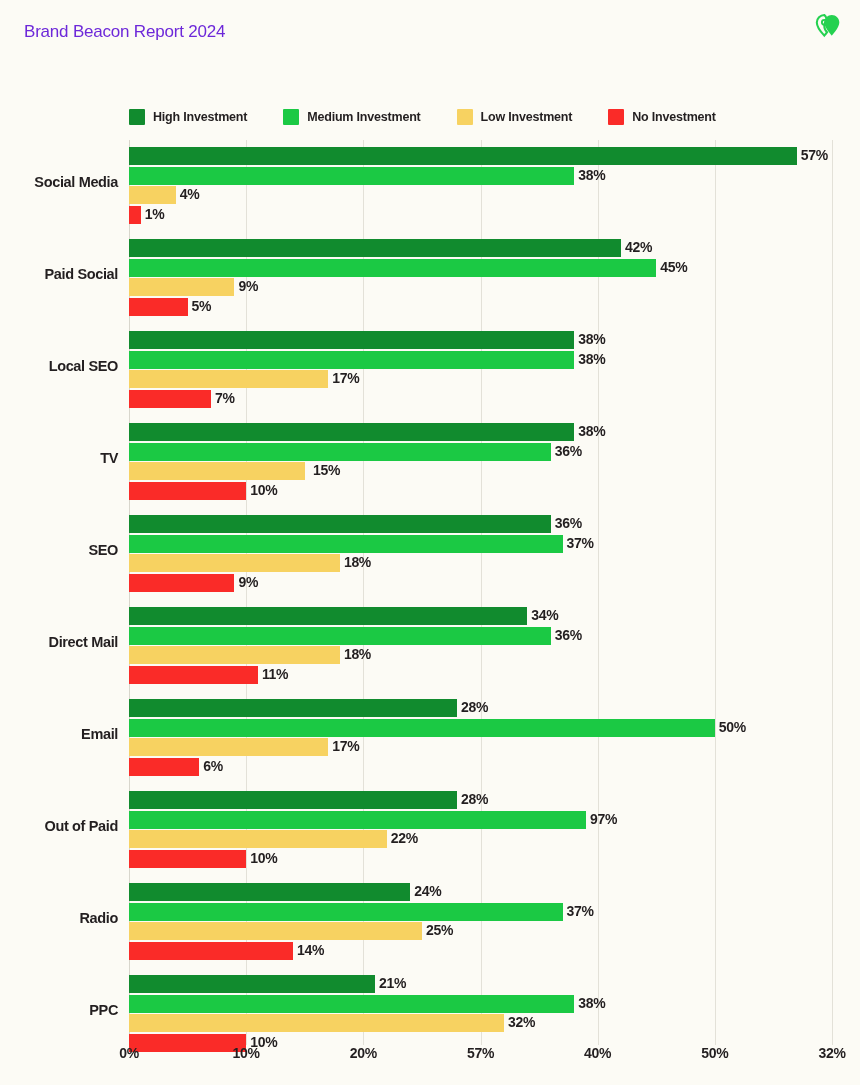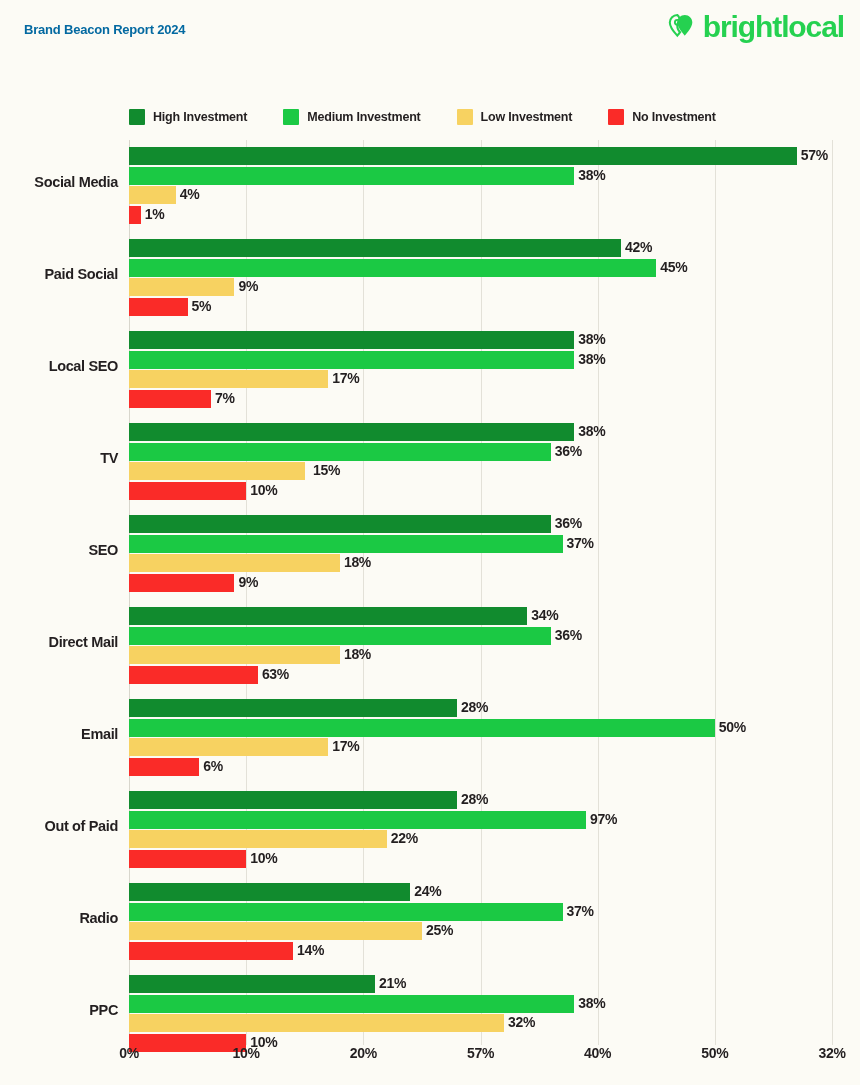--- a/index.html
+++ b/index.html
@@ -9,22 +9,22 @@
     font-family:"Liberation Sans", sans-serif;
     color:#231f20;
     overflow:hidden;
     position:relative;
   }
 
   
   #header { position:absolute; left:0; top:0; width:860px; height:100px; }
   #report-label {
     position:absolute; left:24px; top:22px;
-    font-size:13px; font-weight:bold; letter-spacing:-0.2px;
-    color:#0369a1;
+    font-size:17px; font-weight:normal; letter-spacing:-0.2px;
+    color:#6d28d9;
   }
   #logo { position:absolute; right:16px; top:12px; display:flex; align-items:center; gap:6px; }
   #logo-mark { width:30px; height:30px; display:block; }
   #logo-word {
     font-size:30px; font-weight:bold; color:#25D150;
     letter-spacing:-1.1px; line-height:30px;
   }
   #chart-title {
     position:absolute; left:22px; top:57px;
     font-size:20.5px; font-weight:bold; letter-spacing:-0.5px;
@@ -85,21 +85,20 @@
 <div id="header">
 
   <div id="report-label">Brand Beacon Report 2024</div>
 
   <div id="logo">
     <svg id="logo-mark" viewBox="0 0 32 32">
       <path d="M11 3.2c-4.4 0-8 3.6-8 8 0 5.6 8 14 8 14s1.4-1.5 3-3.7c-1.8-1.6-3-4-3-6.6 0-2.6 1.2-5 3-6.6C12.4 4 11 3.2 11 3.2z" fill="none" stroke="#25D150" stroke-width="2.2"></path>
       <circle cx="11" cy="11" r="2.6" fill="none" stroke="#25D150" stroke-width="2"></circle>
       <path d="M19 3.2c-4.4 0-8 3.6-8 8 0 5.6 8 14 8 14s8-8.4 8-14c0-4.4-3.6-8-8-8z" fill="#25D150"></path>
     </svg>
-    <span id="logo-word">brightlocal</span>
   </div>
 
 </div>
 
 <div id="legend">
     <div class="legend-item">
       <span class="legend-swatch" style="background: rgb(17, 139, 46);"></span>
       <span class="legend-label">High Investment</span>
     </div>
     <div class="legend-item">
@@ -230,21 +229,21 @@
       <div class="bar-row" style="top: 26.5px; width: 743px;">
         <div class="bar" style="width: 421.8px; background: rgb(27, 201, 68);"></div>
         <div class="bar-value" style="left: 425.8px;">36%</div>
       </div>
       <div class="bar-row" style="top: 46px; width: 743px;">
         <div class="bar" style="width: 210.9px; background: rgb(247, 210, 97);"></div>
         <div class="bar-value" style="left: 214.9px;">18%</div>
       </div>
       <div class="bar-row" style="top: 65.5px; width: 743px;">
         <div class="bar" style="width: 128.883px; background: rgb(250, 43, 40);"></div>
-        <div class="bar-value" style="left: 132.883px;">63%</div>
+        <div class="bar-value" style="left: 132.883px;">11%</div>
       </div>
     </div>
     <div class="group" style="top: 552px;">
       <div class="cat-label">Email</div>
       <div class="bar-row" style="top: 7px; width: 743px;">
         <div class="bar" style="width: 328.067px; background: rgb(17, 139, 46);"></div>
         <div class="bar-value" style="left: 332.067px;">28%</div>
       </div>
       <div class="bar-row" style="top: 26.5px; width: 743px;">
         <div class="bar" style="width: 585.833px; background: rgb(27, 201, 68);"></div>

